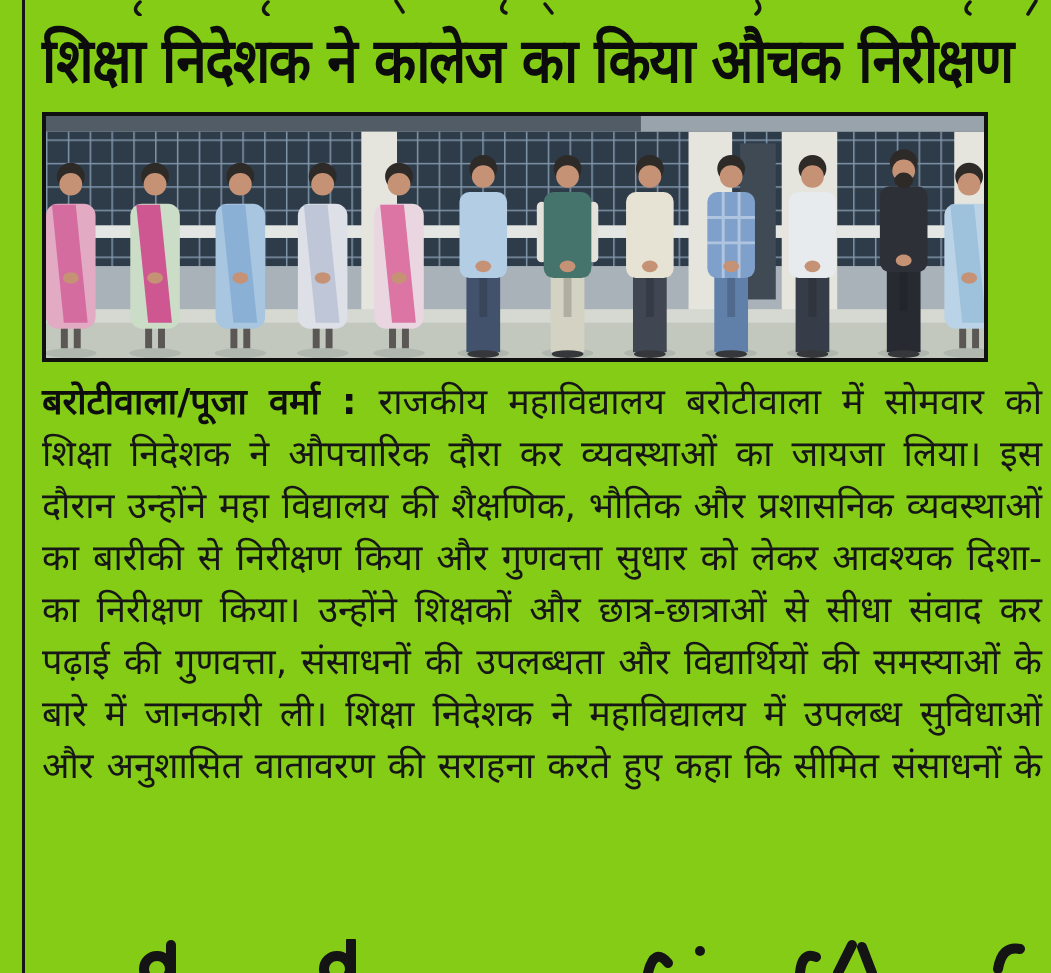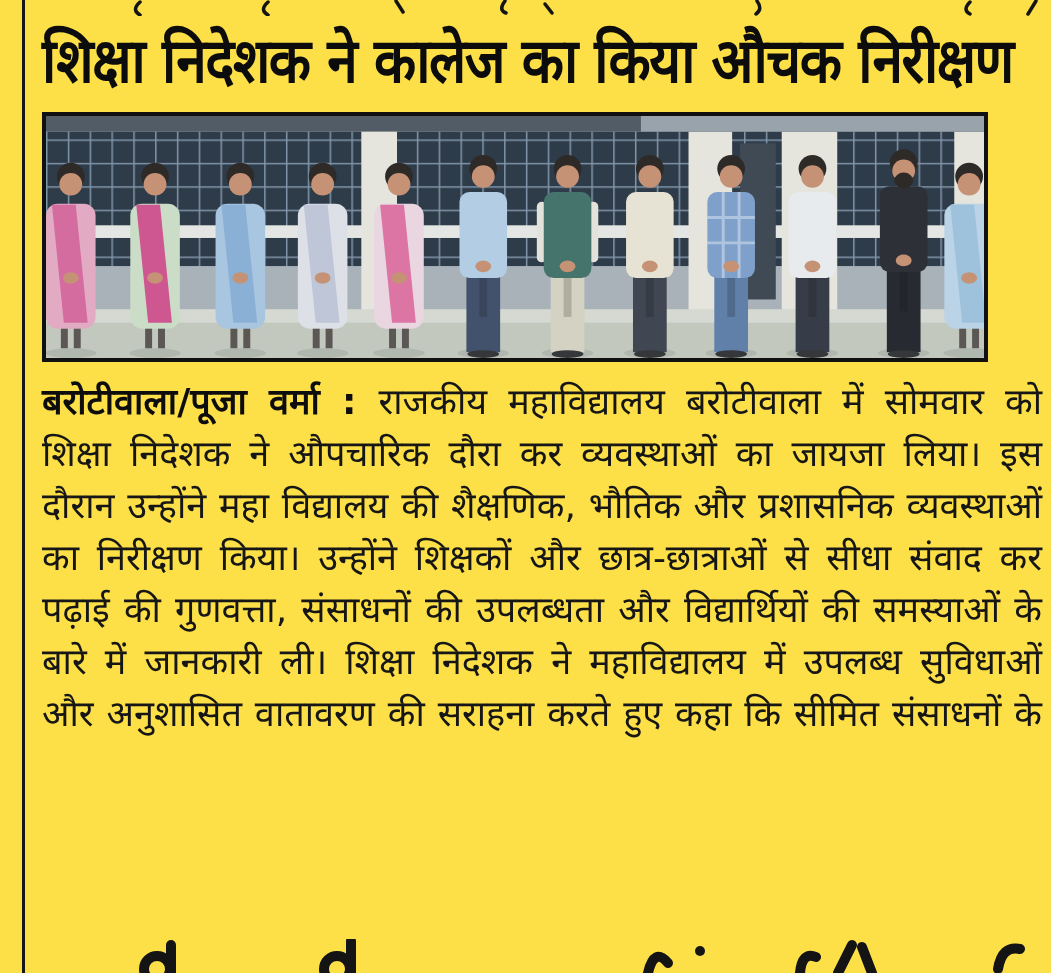--- a/index.html
+++ b/index.html
@@ -1,19 +1,19 @@
 <!DOCTYPE html>
 <html><head>
 <meta charset="utf-8">
 <style>
   html,body{margin:0;padding:0;background:#ffffff;}
   #page{
     position:relative;
     width:1051px;height:973px;
-    background:#fde047;
+    background:#84cc16;
     overflow:hidden;
     font-family:"DejaVu Sans","Liberation Sans",sans-serif;
     color:#141414;
   }
   .rule-left{
     position:absolute;left:22px;top:0;width:3px;height:973px;
     background:#161616;
   }
   .frag-top{position:absolute;left:0;top:0;width:1051px;height:16px;}
   .frag-bottom{position:absolute;left:0;top:939px;width:1051px;height:34px;}
@@ -219,20 +219,21 @@
         </g>
 
       <rect x="0" y="0" width="946" height="248" opacity="0.07" fill="#9db2cc"></rect>
     </svg>
   </figure>
 
   <div class="article-body">
       <div class="bodyline"><span class="dateline">बरोटीवाला/पूजा वर्मा : </span>राजकीय महाविद्यालय बरोटीवाला में सोमवार को</div>
       <div class="bodyline">शिक्षा निदेशक ने औपचारिक दौरा कर व्यवस्थाओं का जायजा लिया। इस</div>
       <div class="bodyline">दौरान उन्होंने महा विद्यालय की शैक्षणिक, भौतिक और प्रशासनिक व्यवस्थाओं</div>
+      <div class="bodyline">का बारीकी से निरीक्षण किया और गुणवत्ता सुधार को लेकर आवश्यक दिशा-</div>
       <div class="bodyline">का निरीक्षण किया। उन्होंने शिक्षकों और छात्र-छात्राओं से सीधा संवाद कर</div>
       <div class="bodyline">पढ़ाई की गुणवत्ता, संसाधनों की उपलब्धता और विद्यार्थियों की समस्याओं के</div>
       <div class="bodyline">बारे में जानकारी ली। शिक्षा निदेशक ने महाविद्यालय में उपलब्ध सुविधाओं</div>
       <div class="bodyline">और अनुशासित वातावरण की सराहना करते हुए कहा कि सीमित संसाधनों के</div>
     </div>
 
   <svg class="frag-bottom" viewBox="0 0 1051 34">
     <g stroke="#141414" stroke-width="10" fill="none" stroke-linecap="round">
       <circle cx="157" cy="30" r="13"></circle>
       <line x1="171" y1="6" x2="171" y2="34"></line>

